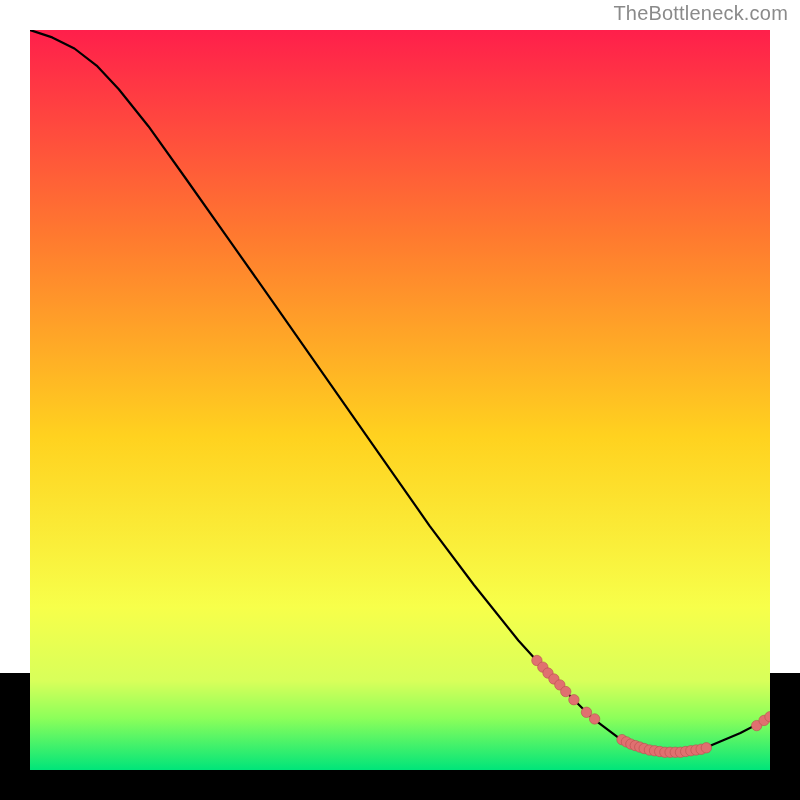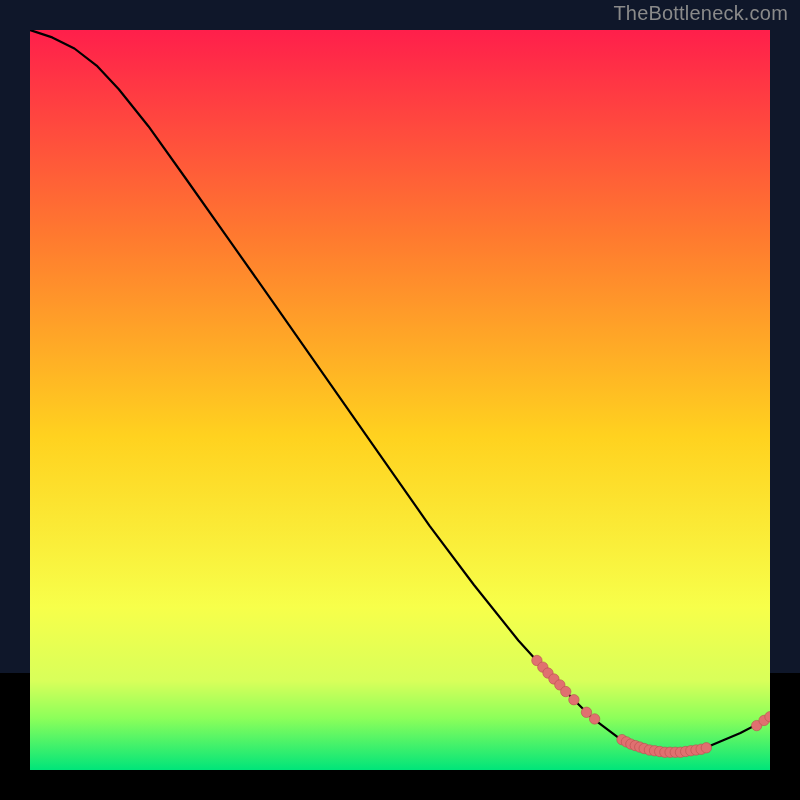--- a/index.html
+++ b/index.html
@@ -1,17 +1,17 @@
 <!DOCTYPE html>
 <html><head>
 <meta charset="utf-8">
 <style>
   * { margin: 0; padding: 0; box-sizing: border-box; }
   html, body { width: 800px; height: 800px; background: #000; overflow: hidden; }
-  .wrap { position: relative; width: 800px; height: 673px; background: #0f172a; }
+  .wrap { position: relative; width: 800px; height: 673px; background: #ffffff; }
   .attribution {
     position: absolute;
     top: 2px;
     right: 12px;
     color: #8a8a8a;
     font-family: Arial, Helvetica, sans-serif;
     font-size: 20px;
     letter-spacing: 0.2px;
   }
   .plot {

